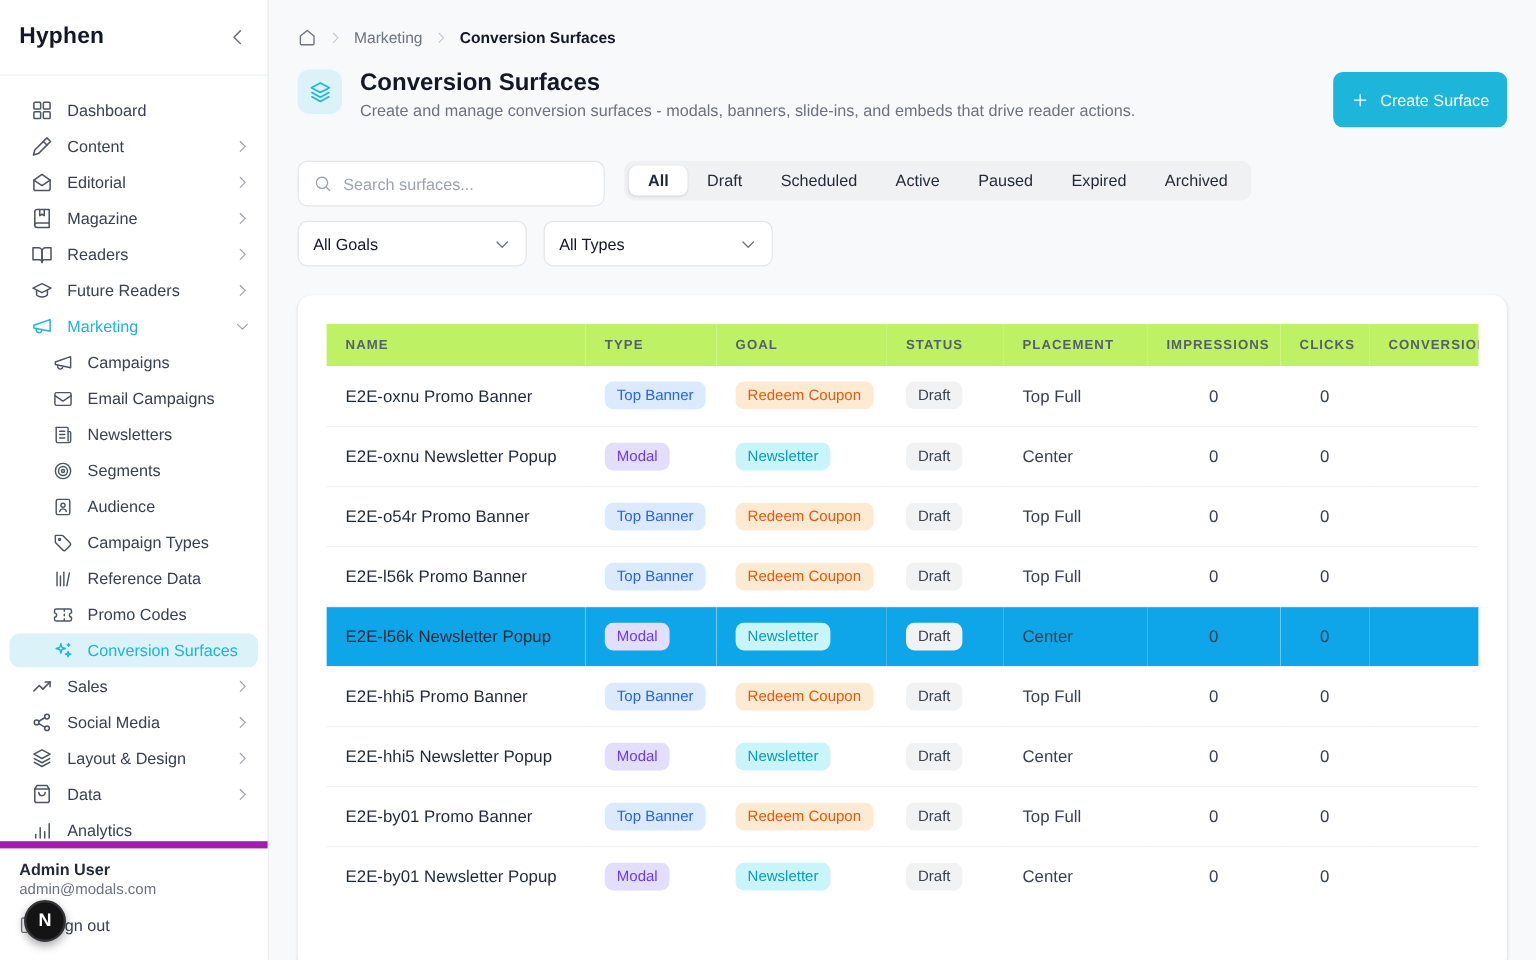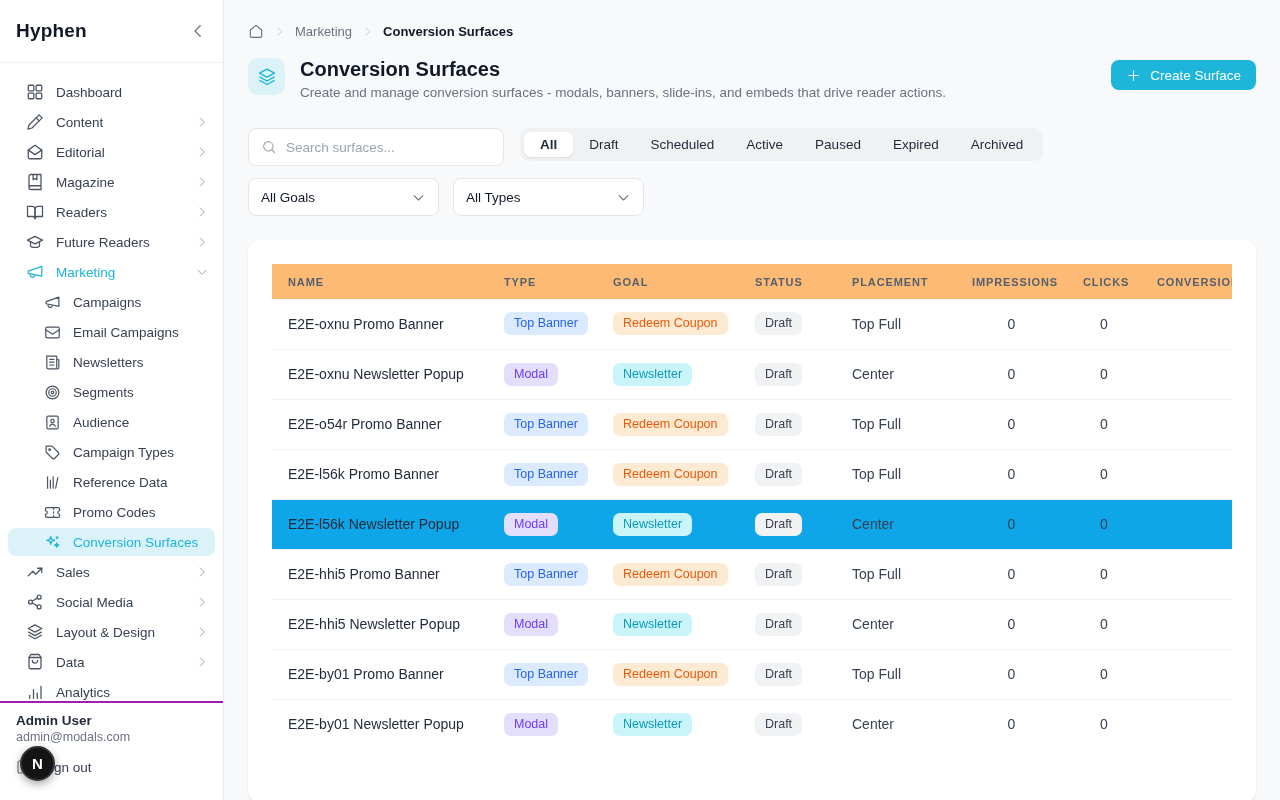--- a/index.html
+++ b/index.html
@@ -16,61 +16,61 @@
   .collapse-btn { width:18px; height:18px; color:#6b7280; cursor:pointer; background:none; border:none; padding:0; }
   .nav { flex:1; overflow:hidden; padding-top:14px; }
   .nav-item { height:30px; display:flex; align-items:center; gap:12px; padding:0 14px 0 26px; font-size:13.5px; color:#374151; cursor:pointer; }
   .nav-item .ni-icon { width:18px; height:18px; color:#4b5563; }
   .nav-item .chev { margin-left:auto; width:14px; height:14px; color:#9ca3af; }
   .nav-item.accent, .nav-item.accent .ni-icon { color:var(--accent); }
   .nav-sub .nav-item { padding-left:44px; }
   .nav-sub .nav-item .ni-icon { width:17px; height:17px; }
   .nav-item.active { background:var(--accent-soft); color:var(--accent); border-radius:8px; margin:1px 8px; padding-left:36px; height:28px; }
   .nav-item.active .ni-icon { color:var(--accent); }
-  .sb-footer { border-top:2px solid #a21caf; height:99px; min-height:99px; padding:10px 16px 0; position:relative; background:#fff; }
+  .sb-footer { border-top:6px solid #a21caf; height:99px; min-height:99px; padding:10px 16px 0; position:relative; background:#fff; }
   .f-name { font-size:13.5px; font-weight:700; color:#1f2937; }
   .f-email { font-size:12.5px; color:#6b7280; margin-top:2px; }
   .signout { display:flex; align-items:center; gap:10px; margin-top:15px; font-size:13.5px; color:#374151; cursor:pointer; }
   .signout .icon { width:16px; height:16px; color:#6b7280; }
   .dev-badge { position:absolute; left:20px; top:43px; width:35px; height:35px; border-radius:50%; background:#141415; border:2px solid #333338; color:#fff; display:flex; align-items:center; justify-content:center; font-size:15px; font-weight:600; box-shadow:0 3px 8px rgba(0,0,0,.35); cursor:pointer; }
 
   
   .main { flex:1; padding:22px 24px 0; overflow:hidden; }
   .breadcrumb { display:flex; align-items:center; gap:9px; font-size:13px; color:#6b7280; height:18px; }
   .breadcrumb .home { width:16px; height:16px; color:#6b7280; cursor:pointer; }
   .bc-sep { width:13px; height:13px; color:#c3c7cd; }
   .bc-link { cursor:pointer; }
   .bc-current { color:#111827; font-weight:600; }
 
   .page-head { display:flex; align-items:flex-start; margin-top:18px; }
   .ph-icon { width:37px; height:37px; border-radius:10px; background:var(--accent-soft); color:var(--accent); display:flex; align-items:center; justify-content:center; }
   .ph-icon .icon { width:20px; height:20px; }
   .ph-text { margin-left:15px; }
   .ph-title { font-size:20px; font-weight:700; color:#111827; }
   .ph-sub { font-size:13.5px; color:#6b7280; margin-top:4px; }
-  .create-btn { margin-left:auto; margin-top:2px; background:var(--accent); color:#fff; border:none; border-radius:8px; height:30px; padding:0 15px; font-size:13.5px; font-weight:500; font-family:inherit; display:flex; align-items:center; gap:9px; cursor:pointer; }
+  .create-btn { margin-left:auto; margin-top:2px; background:var(--accent); color:#fff; border:none; border-radius:8px; height:46px; padding:0 15px; font-size:13.5px; font-weight:500; font-family:inherit; display:flex; align-items:center; gap:9px; cursor:pointer; }
   .create-btn .icon { width:15px; height:15px; }
 
   .controls { display:flex; align-items:flex-start; gap:16px; margin-top:28px; }
   .search-box { width:256px; height:38px; background:#fff; border:1px solid #e3e6ea; border-radius:8px; display:flex; align-items:center; gap:9px; padding:0 12px; }
   .search-box .icon { width:16px; height:16px; color:#9ca3af; }
   .search-box input { border:none; outline:none; width:100%; font-size:13.5px; font-family:inherit; color:#111827; background:transparent; }
   .search-box input::placeholder { color:#9ca3af; }
   .tabs { background:#f0f1f3; border-radius:9px; padding:4px; display:flex; align-items:center; }
   .tab { padding:5px 16px; font-size:13.5px; color:#1f2937; border-radius:7px; cursor:pointer; white-space:nowrap; }
   .tab.active { background:#fff; font-weight:600; box-shadow:0 1px 2px rgba(0,0,0,.10); }
 
   .selects { display:flex; gap:14px; margin-top:12px; }
   .select { width:191px; height:38px; background:#fff; border:1px solid #e3e6ea; border-radius:8px; display:flex; align-items:center; justify-content:space-between; padding:0 12px; font-size:13.5px; font-weight:500; color:#111827; cursor:pointer; }
   .select .icon { width:15px; height:15px; color:#6b7280; }
 
   .card { margin-top:24px; background:#fff; border-radius:12px; box-shadow:0 1px 2px rgba(16,24,40,.06), 0 1px 3px rgba(16,24,40,.05); height:562px; padding:24px 24px 0; }
   .table-clip { overflow:hidden; width:100%; }
   table { border-collapse:collapse; table-layout:fixed; width:989px; }
-  thead th { background:#fdba74; font-size:11px; font-weight:600; letter-spacing:.08em; color:#55606e; text-align:left; padding:12px 16px 11px; white-space:nowrap; }
+  thead th { background:#bef264; font-size:11px; font-weight:600; letter-spacing:.08em; color:#55606e; text-align:left; padding:12px 16px 11px; white-space:nowrap; }
   th.r, td.r { text-align:center; }
   tbody td { padding:0 16px; height:50px; font-size:14px; color:#374151; border-top:1px solid #f1f2f4; white-space:nowrap; overflow:hidden; }
   tbody tr:first-child td { border-top:none; }
   td.name { color:#1f2937; font-weight:500; }
   tr.hl td { background:#0ea5e9; }
   .badge { display:inline-block; padding:4px 10px; border-radius:7px; font-size:12.5px; font-weight:500; line-height:1.2; }
 </style>
 </head>
 <body>
 

